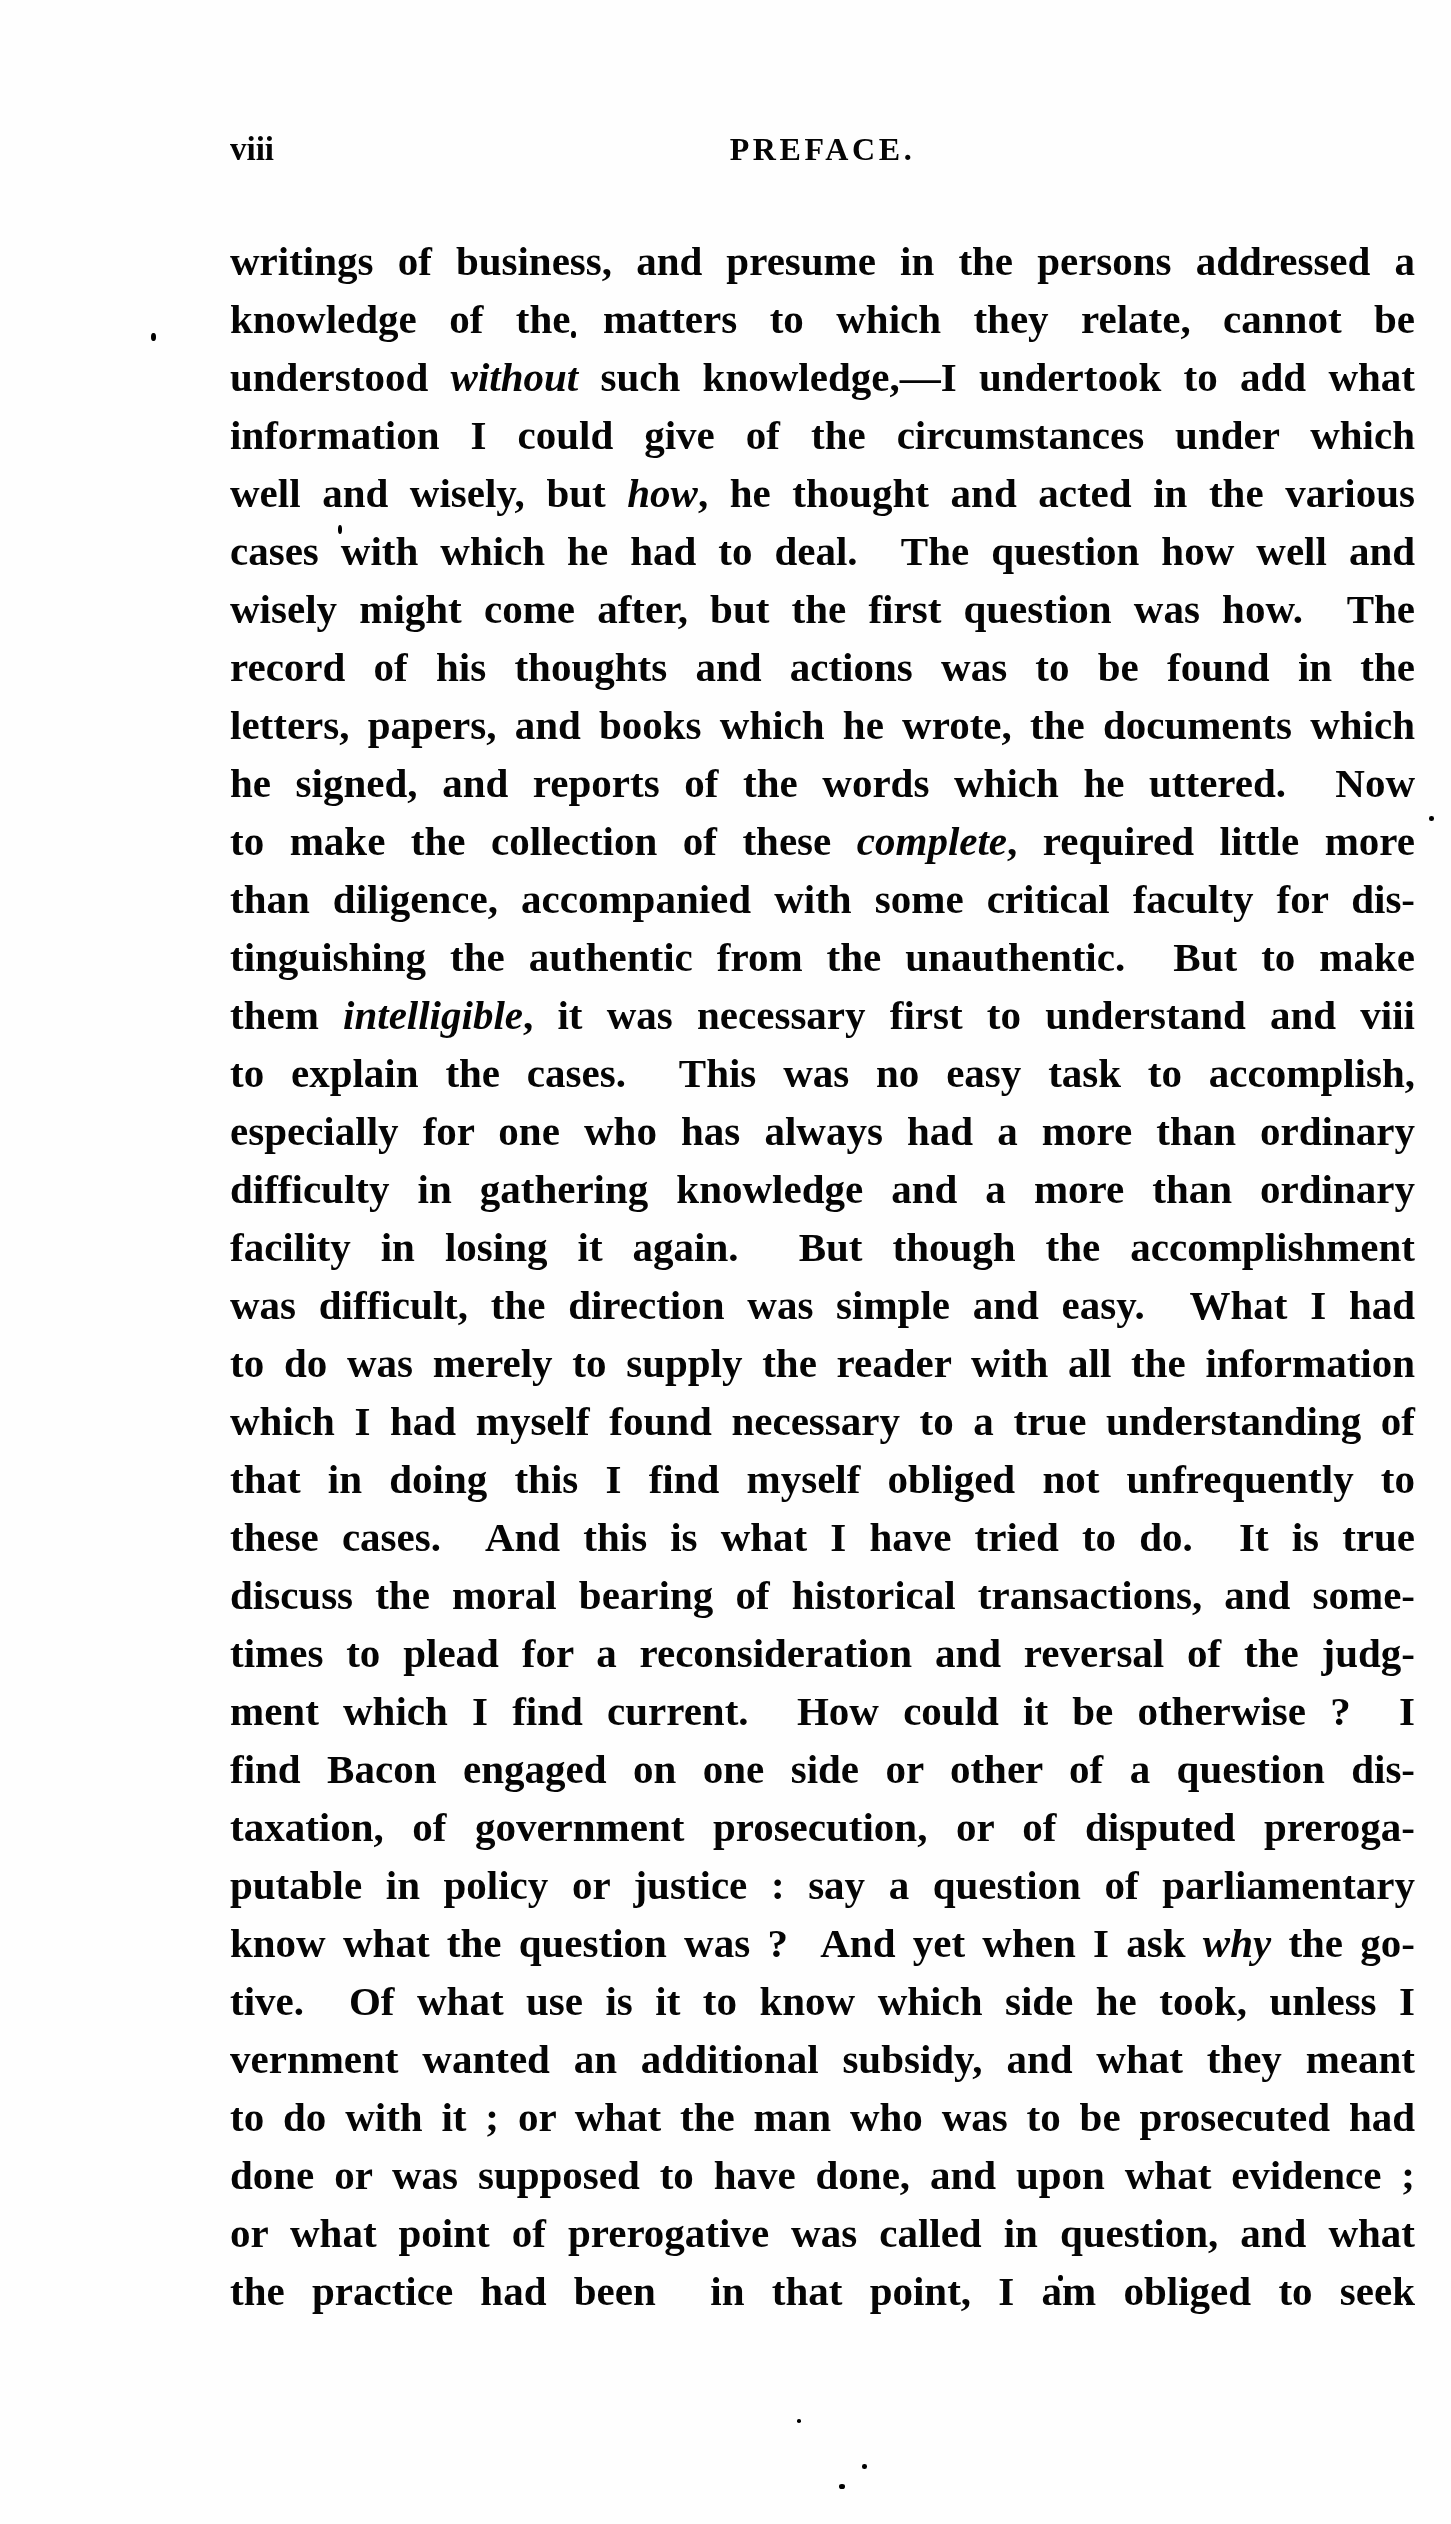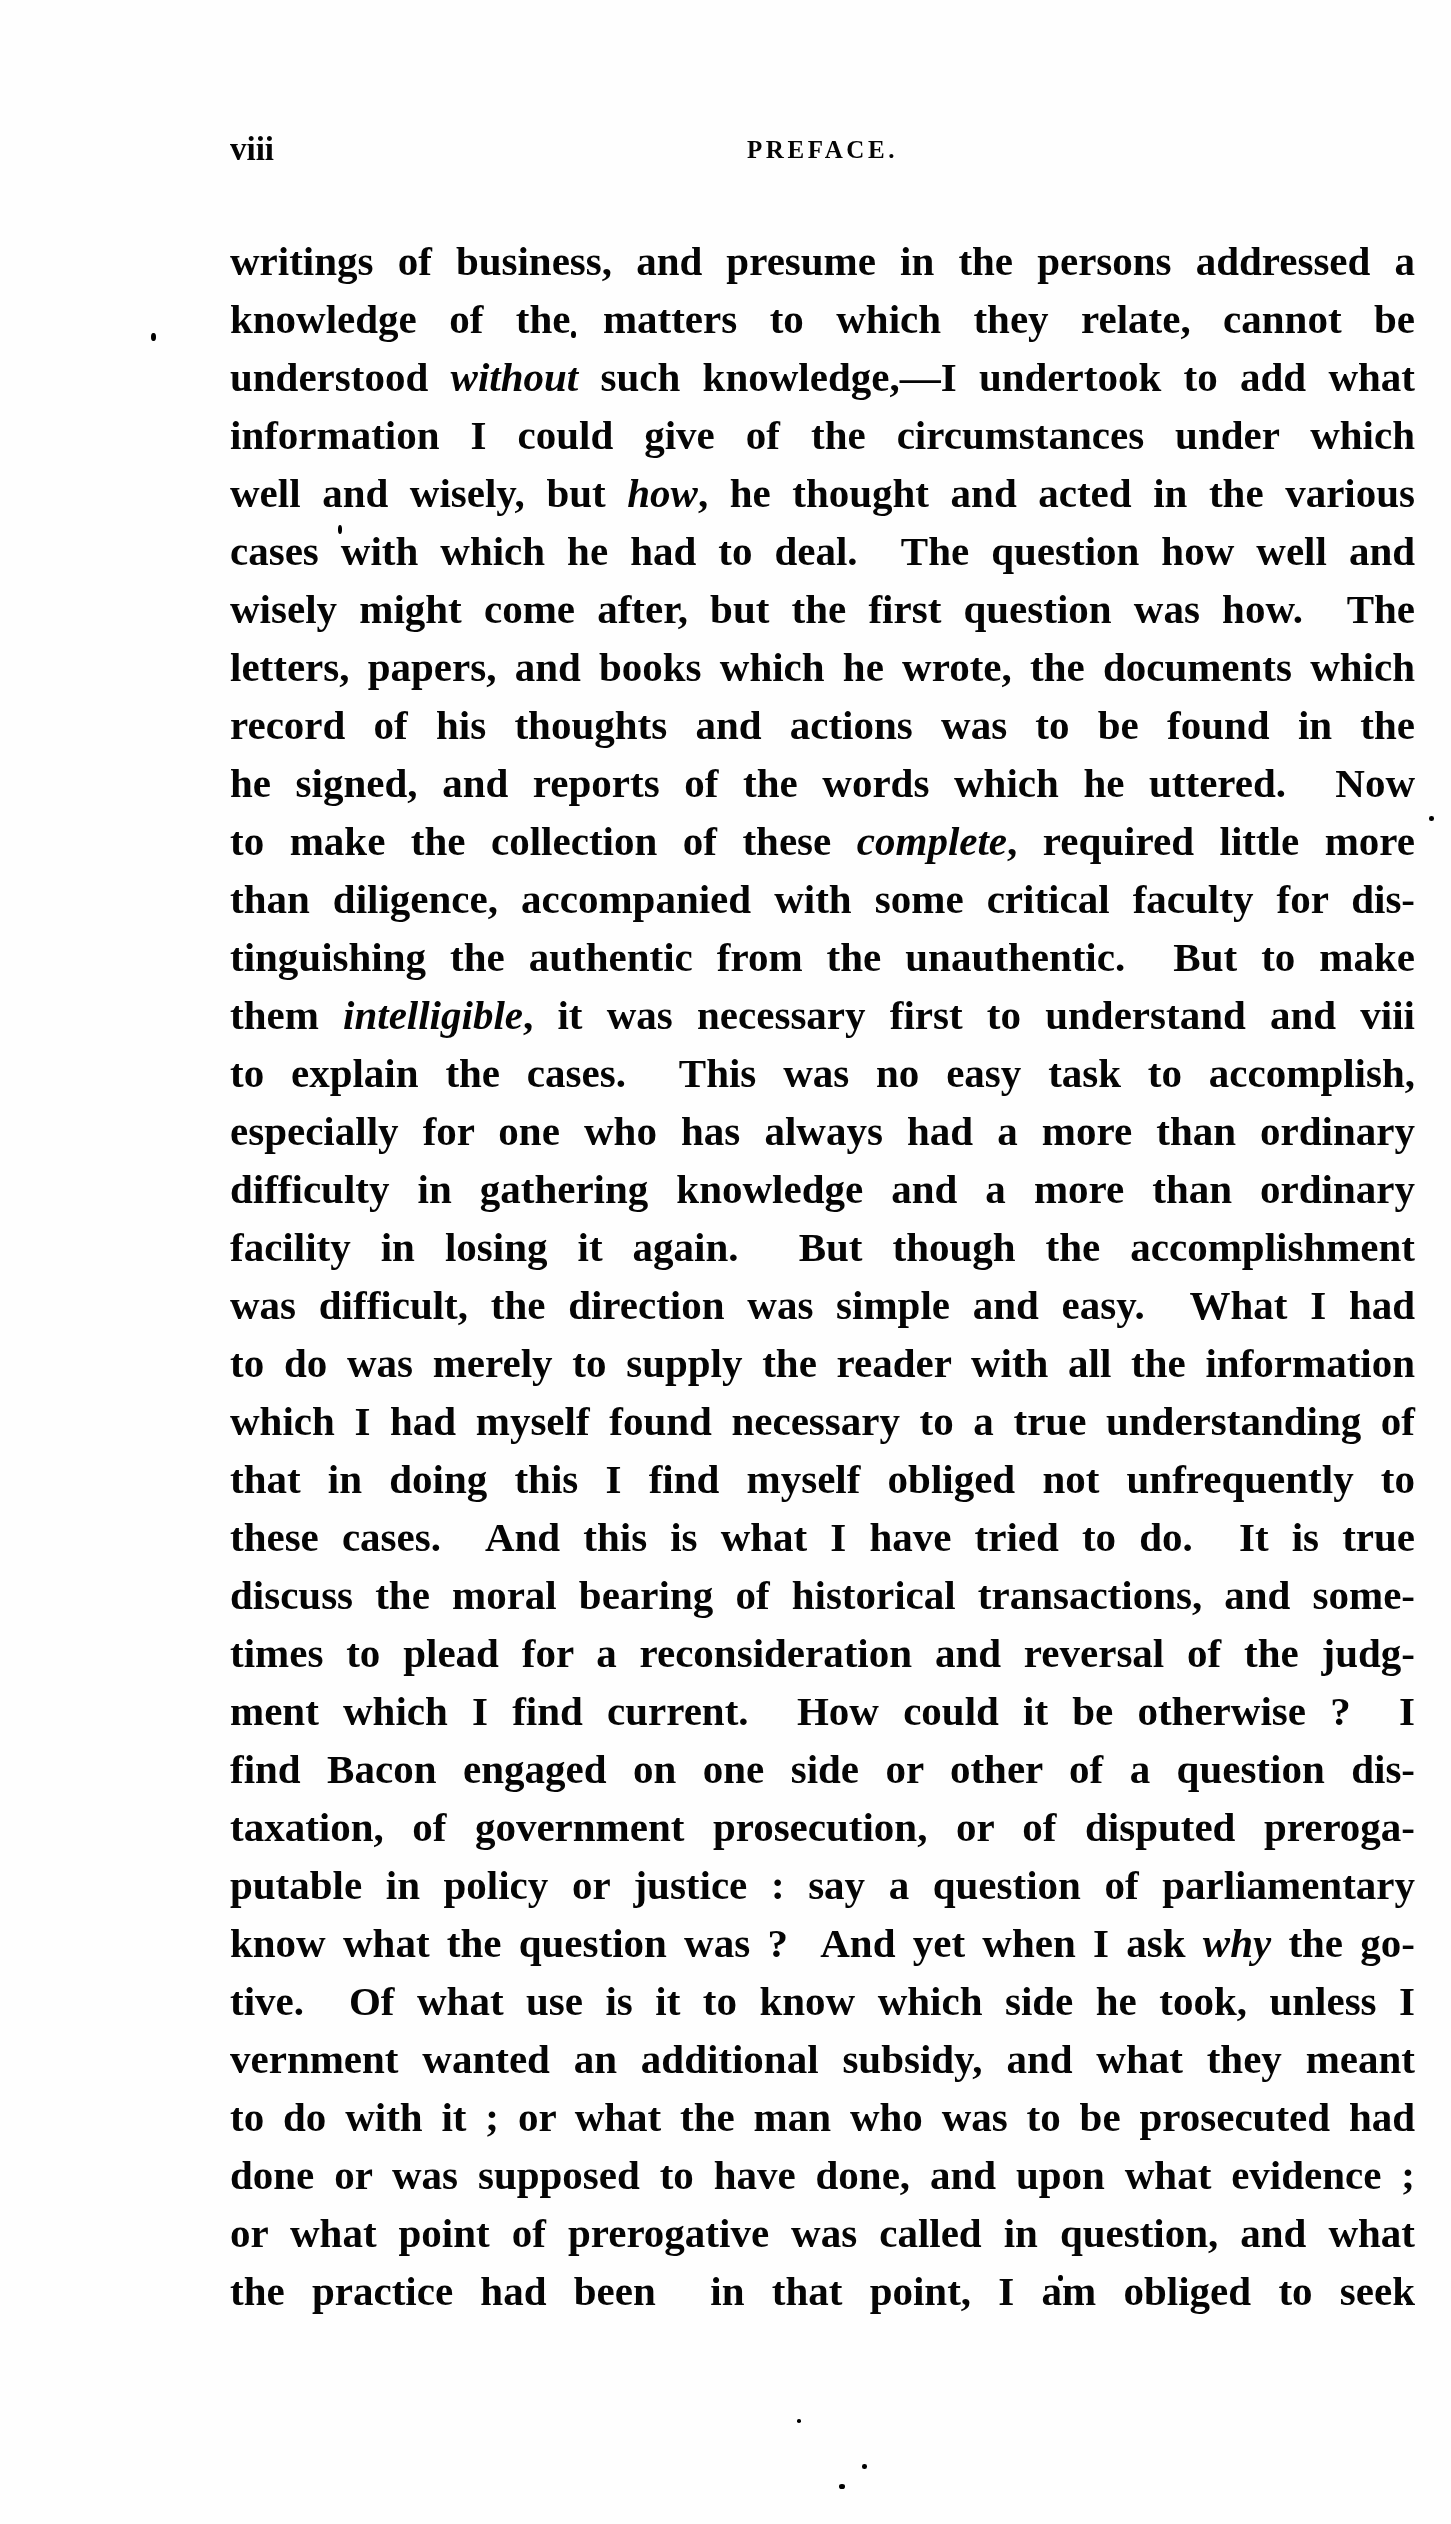--- a/index.html
+++ b/index.html
@@ -30,21 +30,21 @@
     font-size: 33px;
     line-height: 43px;
     font-weight: bold;
   }
   .title {
     position: absolute;
     left: 0;
     top: 0;
     width: 100%;
     text-align: center;
-    font-size: 25px;
+    font-size: 32px;
     line-height: 43px;
     font-weight: bold;
     letter-spacing: 3.6px;
   }
   .text-block {
     position: absolute;
     left: 230px;
     top: 232px;
     width: 1185px;
   }
@@ -86,22 +86,22 @@
   </div>
 
   <div class="text-block">
       <div class="line"><span>writings of business, and presume in the persons addressed a</span></div>
       <div class="line"><span>knowledge of the matters to which they relate, cannot be</span></div>
       <div class="line"><span>understood </span><span class="it">without</span><span> such knowledge,—I undertook to add what</span></div>
       <div class="line"><span>information I could give of the circumstances under which</span></div>
       <div class="line"><span>well and wisely, but </span><span class="it">how</span><span>, he thought and acted in the various</span></div>
       <div class="line"><span>cases with which he had to deal.  The question how well and</span></div>
       <div class="line"><span>wisely might come after, but the first question was how.  The</span></div>
+      <div class="line"><span>record of his thoughts and actions was to be found in the</span></div>
       <div class="line"><span>letters, papers, and books which he wrote, the documents which</span></div>
-      <div class="line"><span>record of his thoughts and actions was to be found in the</span></div>
       <div class="line"><span>he signed, and reports of the words which he uttered.  Now</span></div>
       <div class="line"><span>to make the collection of these </span><span class="it">complete</span><span>, required little more</span></div>
       <div class="line"><span>than diligence, accompanied with some critical faculty for dis-</span></div>
       <div class="line"><span>tinguishing the authentic from the unauthentic.  But to make</span></div>
       <div class="line"><span>them </span><span class="it">intelligible</span><span>, it was necessary first to understand and viii</span></div>
       <div class="line"><span>to explain the cases.  This was no easy task to accomplish,</span></div>
       <div class="line"><span>especially for one who has always had a more than ordinary</span></div>
       <div class="line"><span>difficulty in gathering knowledge and a more than ordinary</span></div>
       <div class="line"><span>facility in losing it again.  But though the accomplishment</span></div>
       <div class="line"><span>was difficult, the direction was simple and easy.  What I had</span></div>

